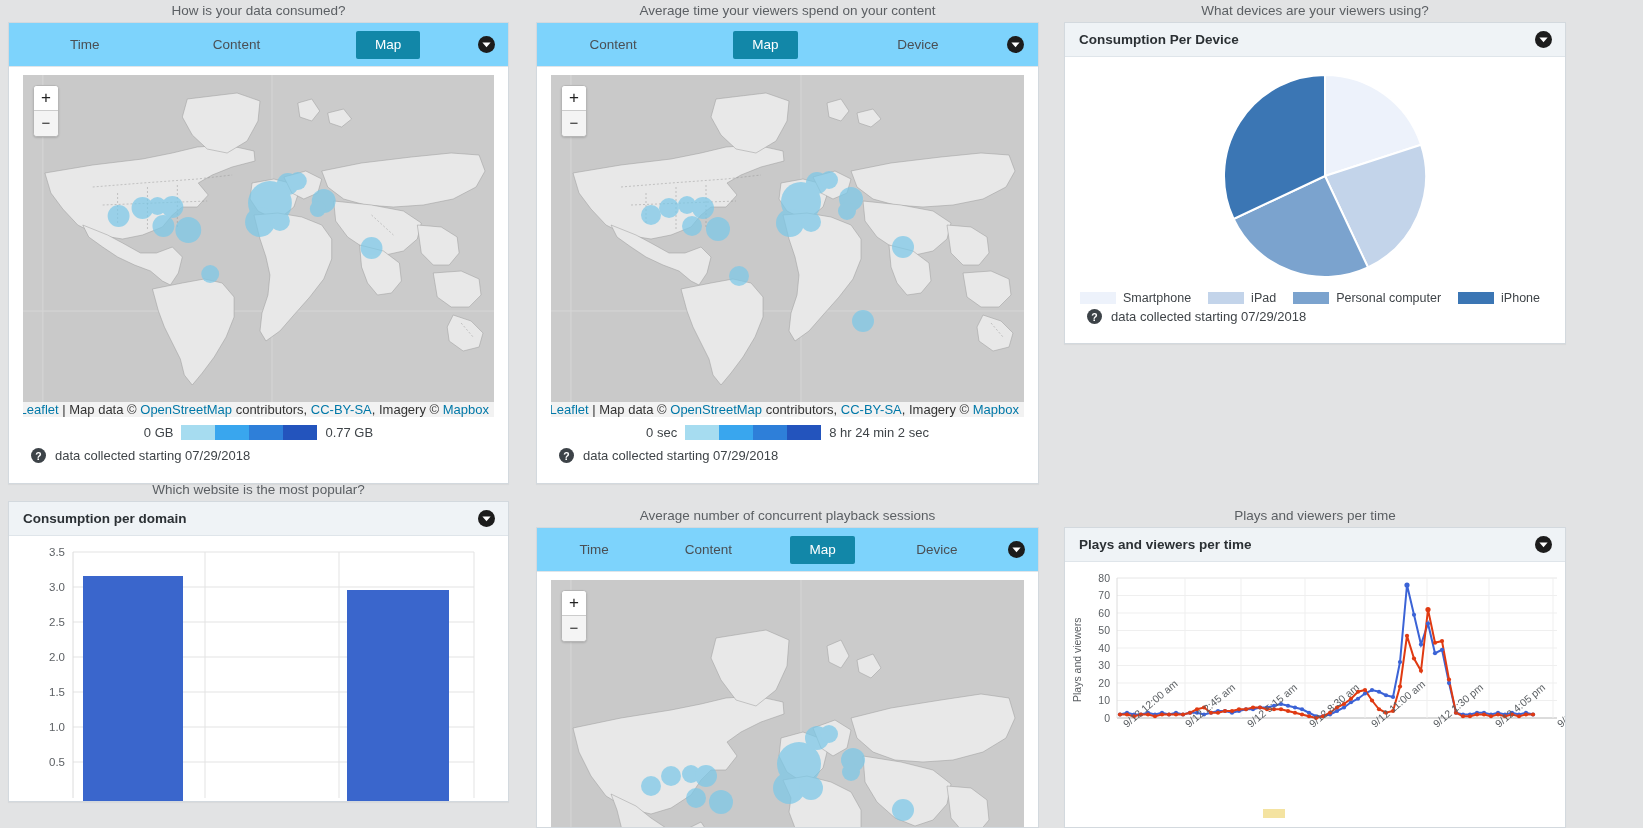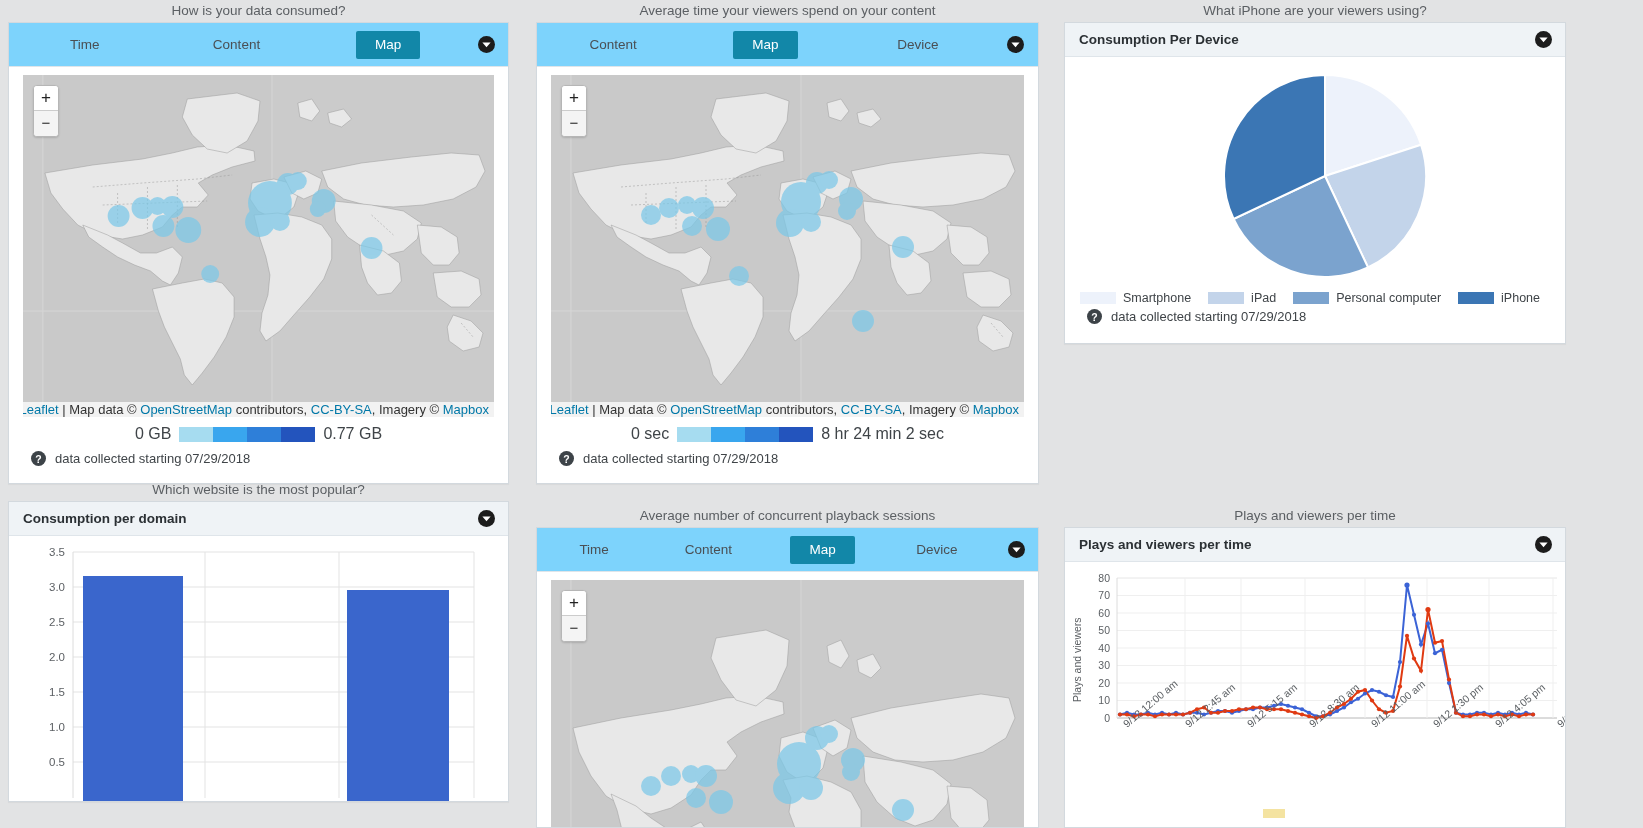--- a/index.html
+++ b/index.html
@@ -118,21 +118,21 @@
     line-height: 13px;
     white-space: nowrap;
     z-index: 5;
   }
   .attrib a { color: #0078a8; text-decoration: none; }
   
   .legendrow {
     display: flex; align-items: center; justify-content: center;
     gap: 8px;
     padding: 8px 0 2px 0;
-    font-size: 16px;
+    font-size: 13px;
     color: #3f4448;
   }
   .gradbar { display: flex; height: 15px; }
   .gradbar span { width: 34px; height: 15px; display:block; }
   .collected {
     display: flex; align-items: center; gap: 9px;
     padding: 6px 0 10px 22px;
     font-size: 13px;
     color: #3f4448;
   }
@@ -347,21 +347,21 @@
         </div>
       </div>
       <div class="collected">
         <span class="qmark">?</span>
         <span>data collected starting 07/29/2018</span>
       </div>
     </div>
   </div>
 
   <div class="cell" style="left:1064px; top:0px; width:502px;">
-    <div class="cell-title">What iPhone are your viewers using?</div>
+    <div class="cell-title">What devices are your viewers using?</div>
     <div class="panel" style="height:322px;">
       <div class="panel-head">
         <span class="ph-title">Consumption Per Device</span>
         <div class="caret">
           <svg width="17" height="17" viewBox="0 0 17 17">
               <circle cx="8.5" cy="8.5" r="8.5" fill="#1c1c1c"></circle>
               <path d="M4.4 6.4 L8.5 11.2 L12.6 6.4 Z" fill="#fff"></path>
             </svg>
         </div>
       </div>

